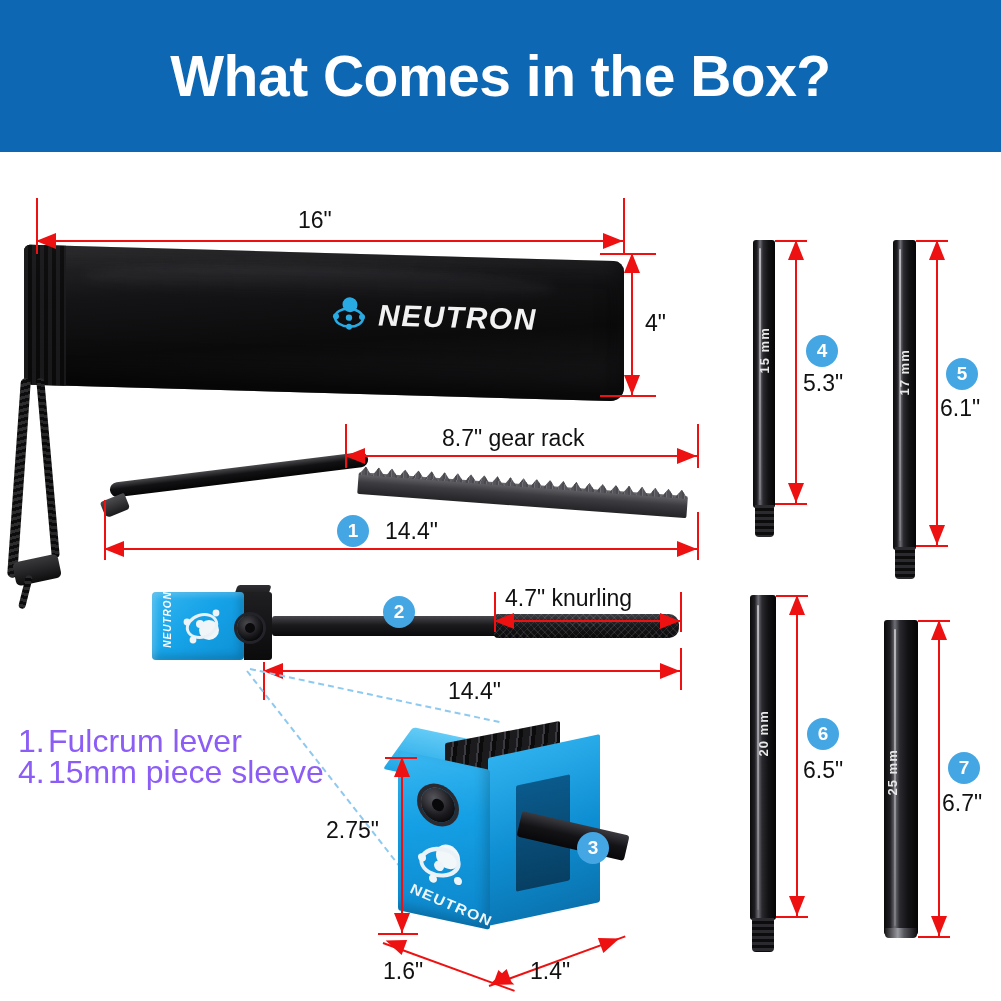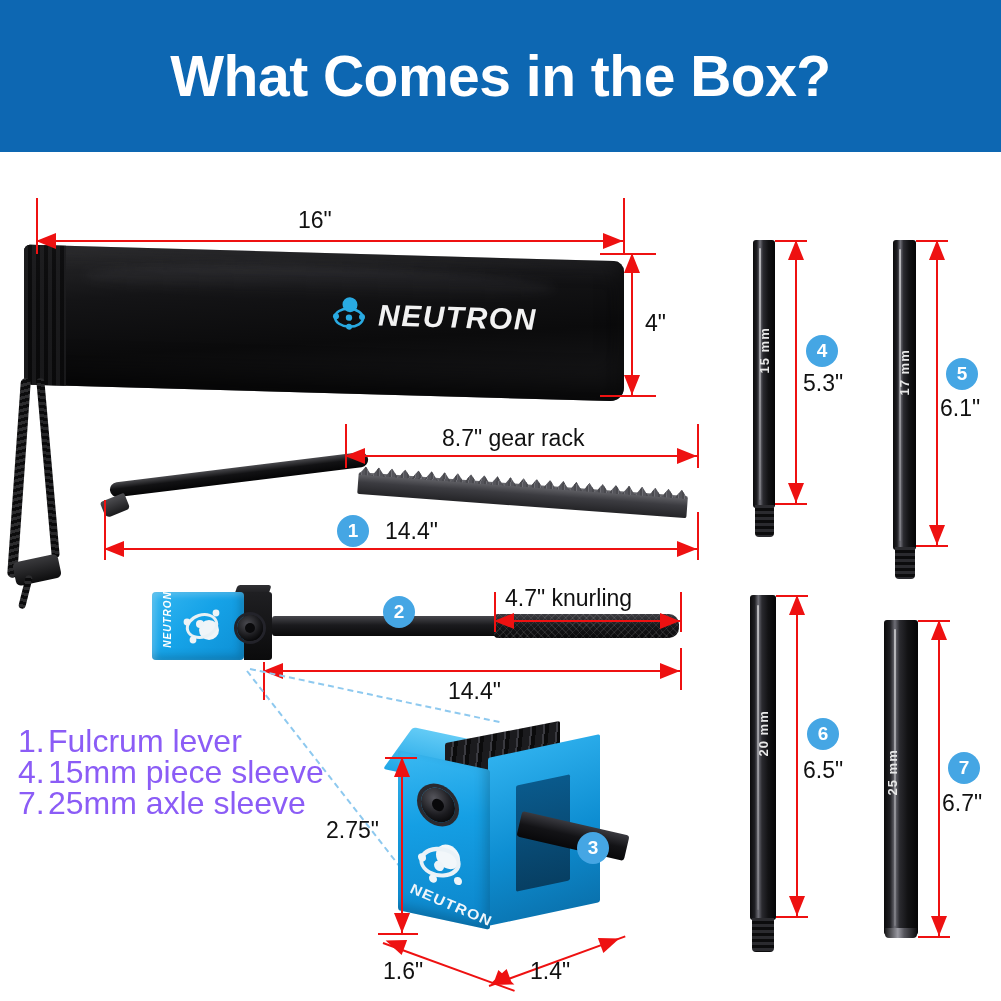--- a/index.html
+++ b/index.html
@@ -487,16 +487,15 @@
   <div class="rline-h" style="left:918px; top:936px; width:32px;"></div>
   <div class="rline-v" style="left:938px; top:620px; height:316px;"></div>
   <div class="arrow-u" style="left:931px; top:620px;"></div>
   <div class="arrow-d" style="left:931px; top:916px;"></div>
   <div class="badge" style="left:948px; top:752px;">7</div>
   <div class="dim-text" style="left:942px; top:790px;">6.7"</div>
 
   <ul class="legend">
     <li><span class="num">1.</span><span>Fulcrum lever</span></li>
     <li><span class="num">4.</span><span>15mm piece sleeve</span></li>
-    <li><span class="num">7.</span><span>25mm axle sleeve</span></li>
   </ul>
 
 </div>
 
 </body></html>

